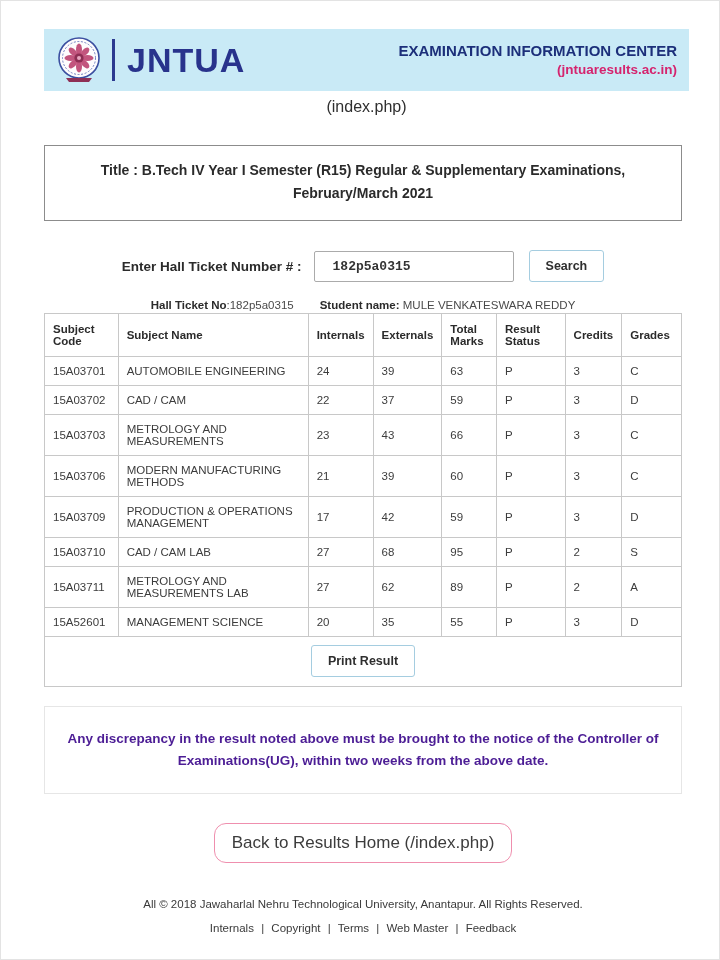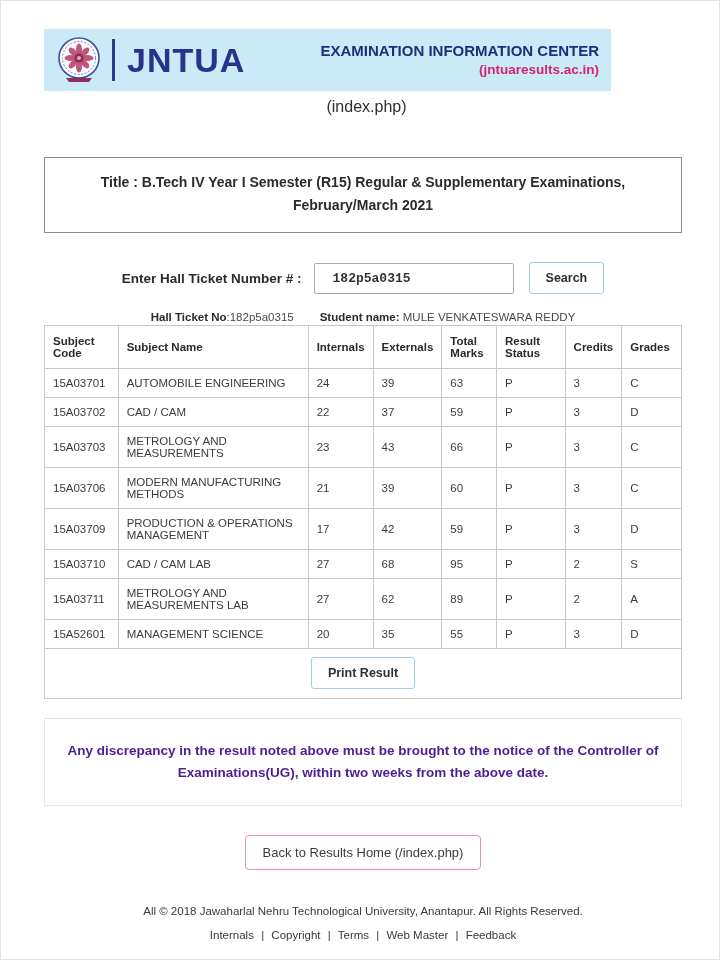--- a/index.html
+++ b/index.html
@@ -11,21 +11,21 @@
     position:relative;
   }
   .page {
     width:720px; height:960px;
     border:1px solid #e3e3e3;
     padding:28px 32px 0 43px;
   }
 
   
   .band {
-    height:62px; width:567px;
+    height:62px; width:645px;
     background:#c9eaf6;
     display:flex; align-items:center;
     padding:0 12px 0 10px;
   }
   .logo { width:50px; height:50px; flex:0 0 auto; }
   .brand-divider { width:3px; height:42px; background:#2c3a90; margin:0 12px 0 8px; }
   .brand {
     font-size:34px; font-weight:800; letter-spacing:1px;
     color:#28338c;
   }
@@ -34,21 +34,21 @@
   .site-name   { font-size:13.5px; font-weight:800; color:#d5246e; }
 
   .index-link {
     display:block; text-align:center; margin-top:7px;
     font-size:16px; color:#2f2f2f; text-decoration:none;
     width:645px;
   }
 
   
   .title-box {
-    margin-top:41px; width:638px;
+    margin-top:29px; width:638px;
     border:1px solid #8c8c8c;
     padding:13px 20px 15px 20px;
     text-align:center;
   }
   .title-box .title-text {
     display:inline-block; max-width:590px;
     font-size:14px; font-weight:700; color:#2b2b2b; line-height:1.65;
   }
 
   
@@ -114,23 +114,23 @@
     text-align:center;
   }
   .notice-box .notice-text {
     display:inline-block; max-width:600px;
     font-size:13.5px; font-weight:700; color:#4c1d95; line-height:1.6;
   }
 
   
   .back-wrap { margin-top:29px; width:638px; text-align:center; }
   .back-btn {
-    border:1px solid #ef8fae; border-radius:4px; background:#ffffff;
+    border:1px solid #ef8fae; border-radius:12px; background:#ffffff;
     font-family:"Liberation Sans", sans-serif;
-    font-size:13px; font-weight:400; color:#3c3c3c;
+    font-size:17px; font-weight:400; color:#3c3c3c;
     padding:9px 17px; cursor:pointer;
   }
 
   
   .footer { margin-top:35px; width:638px; text-align:center; font-size:11.5px; color:#3a3a3a; }
   .footer-links { margin-top:12px; }
   .footer-links .lnk { cursor:pointer; }
   .footer-links .sep { padding:0 4px; color:#3a3a3a; }
 </style>
 </head>

